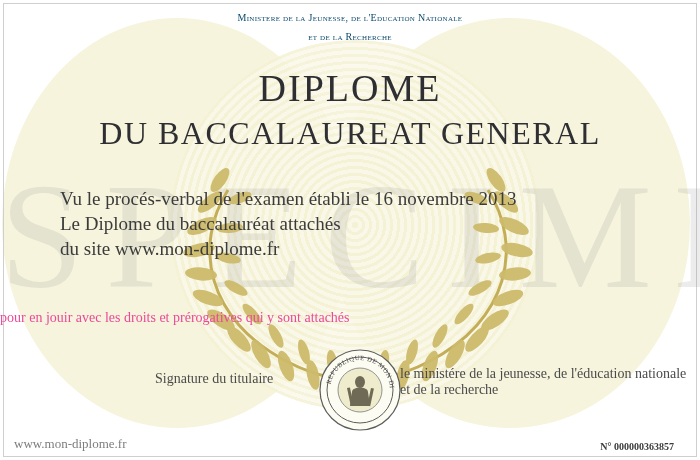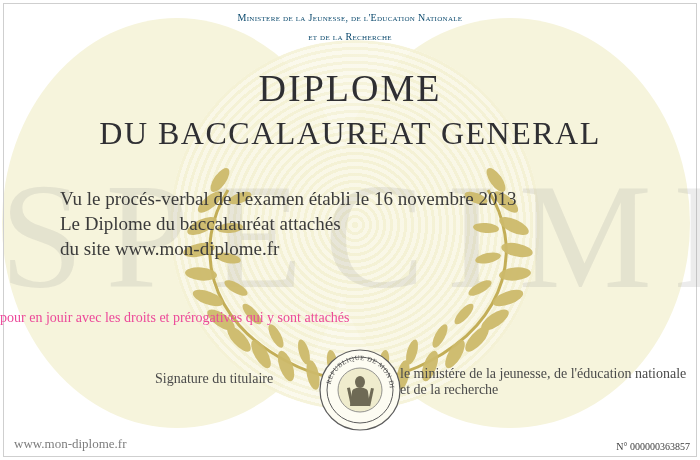--- a/index.html
+++ b/index.html
@@ -147,24 +147,25 @@
   
   .footer-left {
     position: absolute;
     left: 14px;
     bottom: 8px;
     font-size: 13px;
     color: #7d7d7d;
   }
   .footer-right {
     position: absolute;
-    right: 10px;
+    right: 26px;
     bottom: 8px;
     font-size: 10px;
     color: #3b3b3b;
+    font-weight: bold;
   }
 </style>
 </head>
 <body>
 
 <div class="page">
 
   <div class="bg-ellipse left"></div>
   <div class="bg-ellipse right"></div>
   <div class="bg-ellipse rings"></div>

